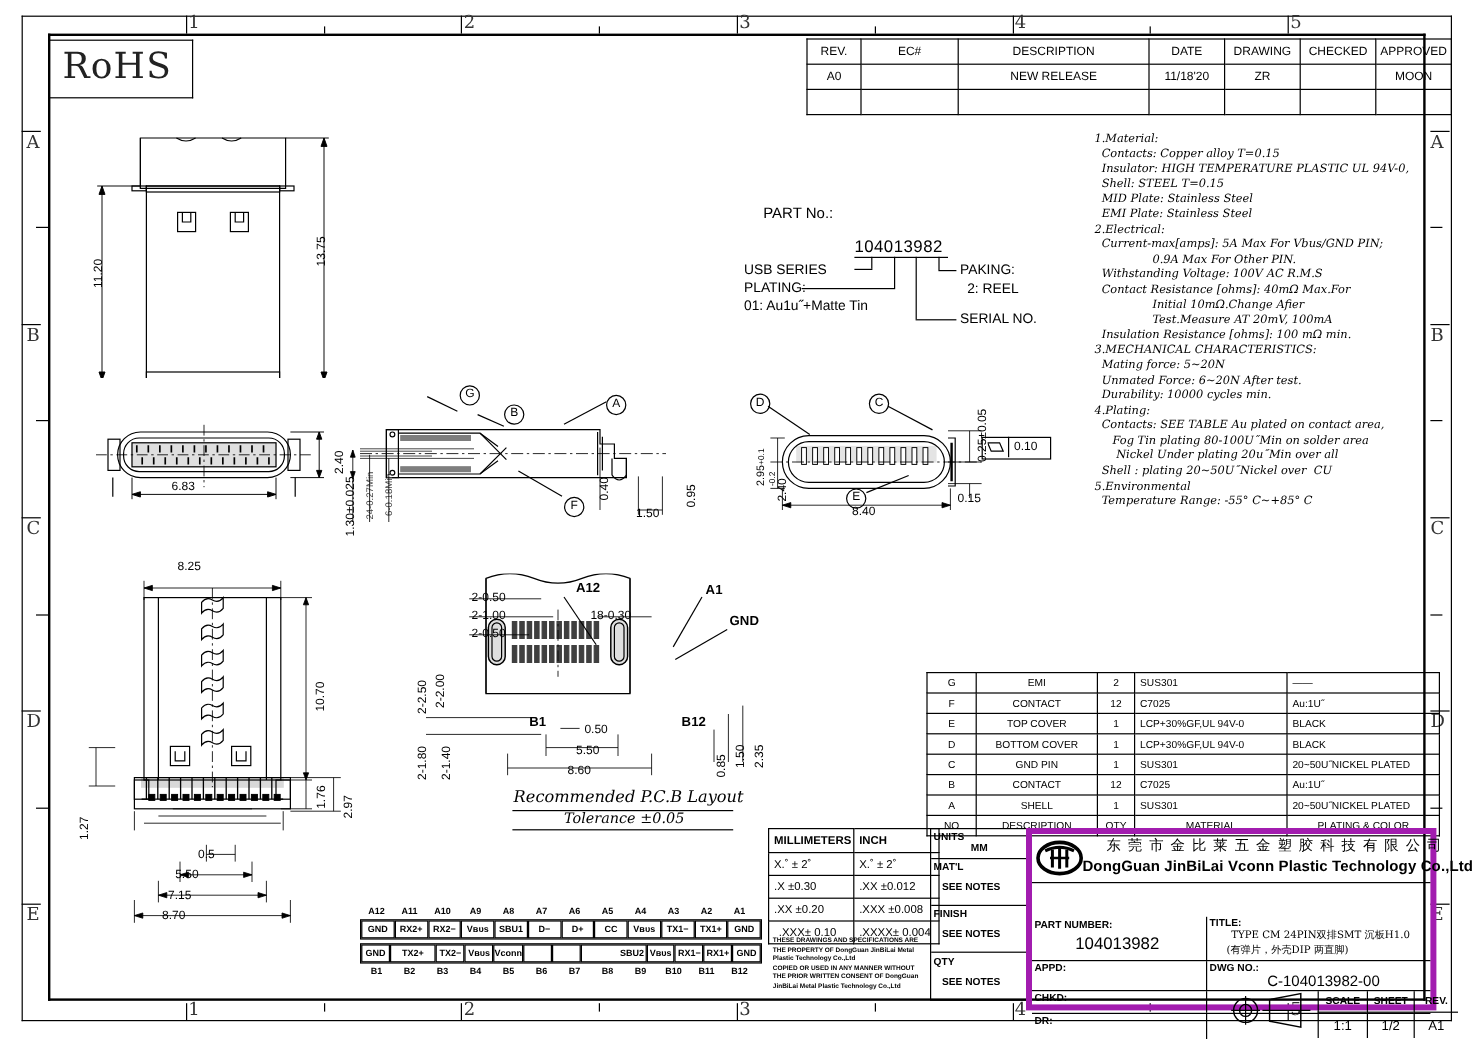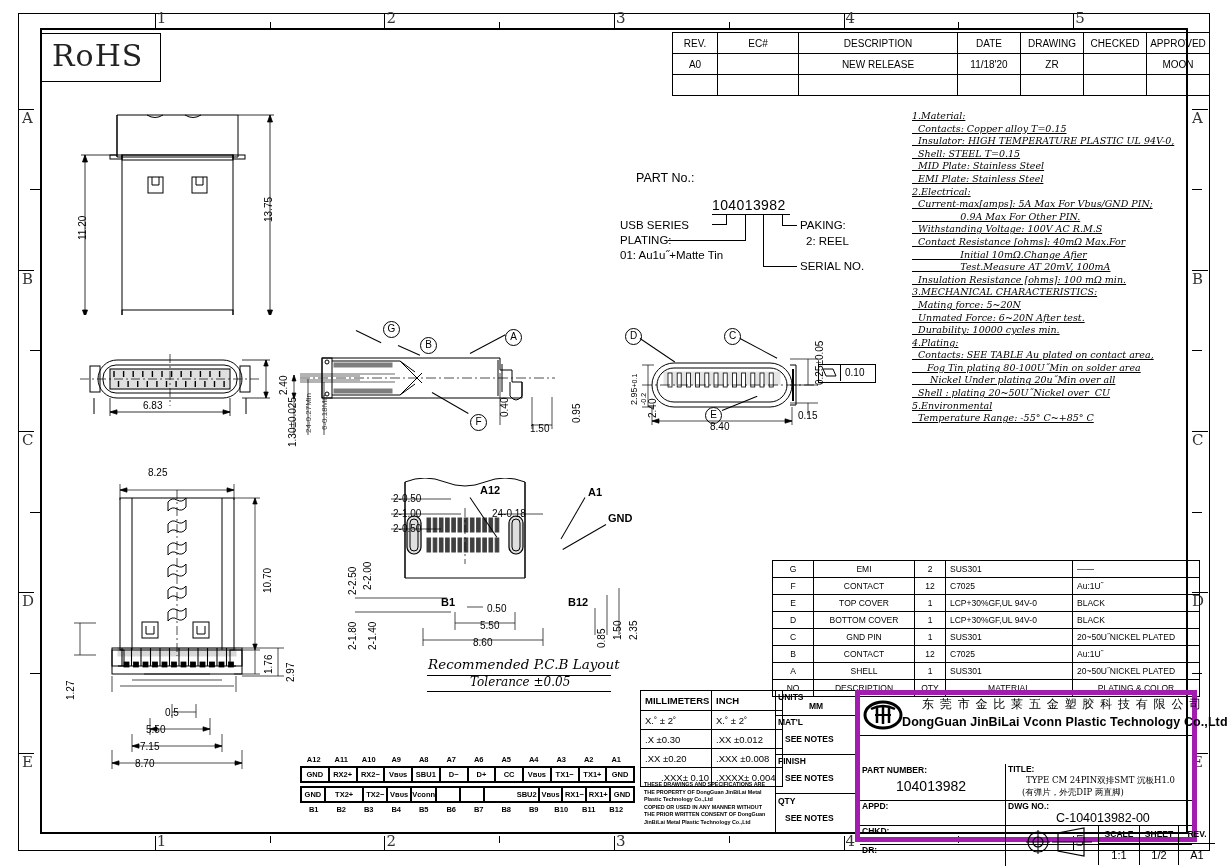--- a/index.html
+++ b/index.html
@@ -7,21 +7,21 @@
   .abs{position:absolute;}
   .ln{position:absolute;background:#000;}
   .txt{position:absolute;white-space:nowrap;line-height:1;}
   .serif{font-family:"DejaVu Serif",serif;}
   .sans{font-family:"Liberation Sans",sans-serif;}
   .ital{font-style:italic;}
   .vert{transform-origin:0 0;transform:rotate(-90deg);}
   table{border-collapse:collapse;}
   .tbl td,.tbl th{border:1px solid #000;padding:0;text-align:center;font-family:"Liberation Sans",sans-serif;}
   .dimtxt{font-family:"Liberation Sans",sans-serif;font-size:10px;}
-  .note{font-family:"DejaVu Serif",serif;font-style:italic;font-size:9.5px;line-height:12.6px;white-space:pre;text-decoration:underline;}
+  .note{font-family:"DejaVu Serif",serif;font-style:italic;font-size:9.5px;line-height:12.6px;white-space:pre;}
   .bubble{position:absolute;border:1.2px solid #000;border-radius:50%;width:15px;height:15px;
           font-size:10px;text-align:center;line-height:14px;font-family:"Liberation Sans",sans-serif;background:#fff;}
   .pin{border:1px solid #000;font-size:7.5px;text-align:center;font-weight:bold;font-family:"Liberation Sans",sans-serif;}
 </style>
 </head>
 <body>
 
 <div class="ln" style="left:18px;top:13px;width:1192px;height:1px;"></div>
 <div class="ln" style="left:18px;top:13px;width:1px;height:838px;"></div>
 <div class="ln" style="left:1209px;top:13px;width:1px;height:838px;"></div>
@@ -490,21 +490,21 @@
         <rect x="140.2" y="60" width="3.6" height="14" fill="#000" opacity="0.75"></rect>
       </g>
   </g>
   <g stroke="#000" fill="none" stroke-width="0.7" stroke-dasharray="9,3,2,3">
     <path d="M110 30 L110 86"></path>
   </g>
 </svg>
 <div class="txt dimtxt" style="left:393px;top:494px;">2-0.50</div>
 <div class="txt dimtxt" style="left:393px;top:509px;">2-1.00</div>
 <div class="txt dimtxt" style="left:393px;top:524px;">2-0.50</div>
-<div class="txt dimtxt" style="left:492px;top:509px;">24-0.18</div>
+<div class="txt dimtxt" style="left:492px;top:509px;">18-0.30</div>
 <div class="txt dimtxt vert" style="left:348px;top:595px;">2-2.50</div>
 <div class="txt dimtxt vert" style="left:363px;top:590px;">2-2.00</div>
 <div class="txt dimtxt vert" style="left:348px;top:650px;">2-1.80</div>
 <div class="txt dimtxt vert" style="left:368px;top:650px;">2-1.40</div>
 <div class="txt dimtxt" style="left:487px;top:604px;">0.50</div>
 <div class="txt dimtxt" style="left:480px;top:621px;">5.50</div>
 <div class="txt dimtxt" style="left:473px;top:638px;">8.60</div>
 <div class="txt dimtxt vert" style="left:597px;top:648px;">0.85</div>
 <div class="txt dimtxt vert" style="left:613px;top:640px;">1.50</div>
 <div class="txt dimtxt vert" style="left:629px;top:640px;">2.35</div>
@@ -668,21 +668,21 @@
         </tr>
         <tr>
           <td style="height: 18px; text-align: left; padding-left: 4px;">.X   ±0.30</td>
           <td style="height: 18px; text-align: left; padding-left: 4px;">.XX   ±0.012</td>
         </tr>
         <tr>
           <td style="height: 18px; text-align: left; padding-left: 4px;">.XX ±0.20</td>
           <td style="height: 18px; text-align: left; padding-left: 4px;">.XXX ±0.008</td>
         </tr>
         <tr>
-          <td style="height: 18px; text-align: left; padding-left: 20px;">.XXX± 0.10</td>
+          <td style="height: 18px; text-align: left; padding-left: 8px;">.XXX± 0.10</td>
           <td style="height: 18px; text-align: left; padding-left: 4px;">.XXXX± 0.004</td>
         </tr>
       </tbody>
     </table>
 </div>
 <div class="abs" style="left:641px;top:779px;width:133px;height:52px;">
   <div id="disclaimer-text" style="font-size:5.4px;line-height:7.6px;font-weight:bold;white-space:pre;padding:2px 3px;">THESE DRAWINGS AND SPECIFICATIONS ARE
 THE PROPERTY OF DongGuan JinBiLai Metal
 Plastic Technology Co.,Ltd
 COPIED OR USED IN ANY MANNER WITHOUT

